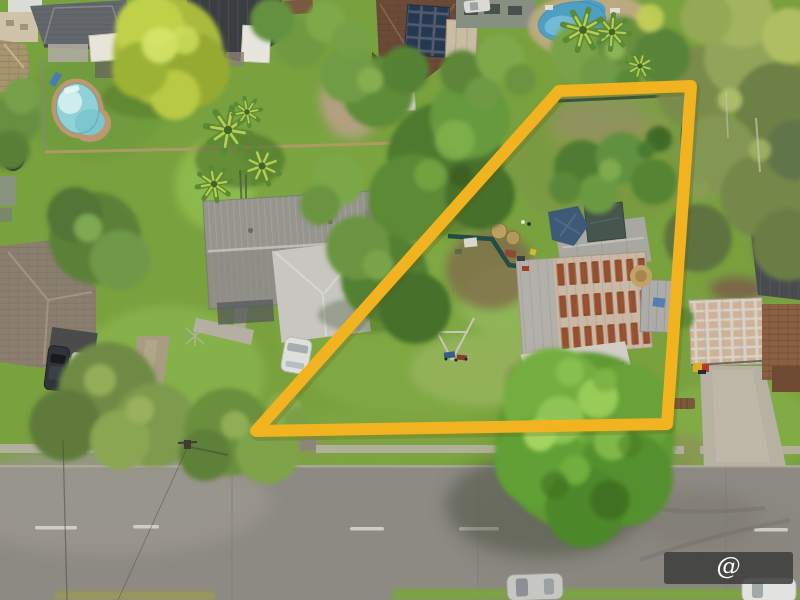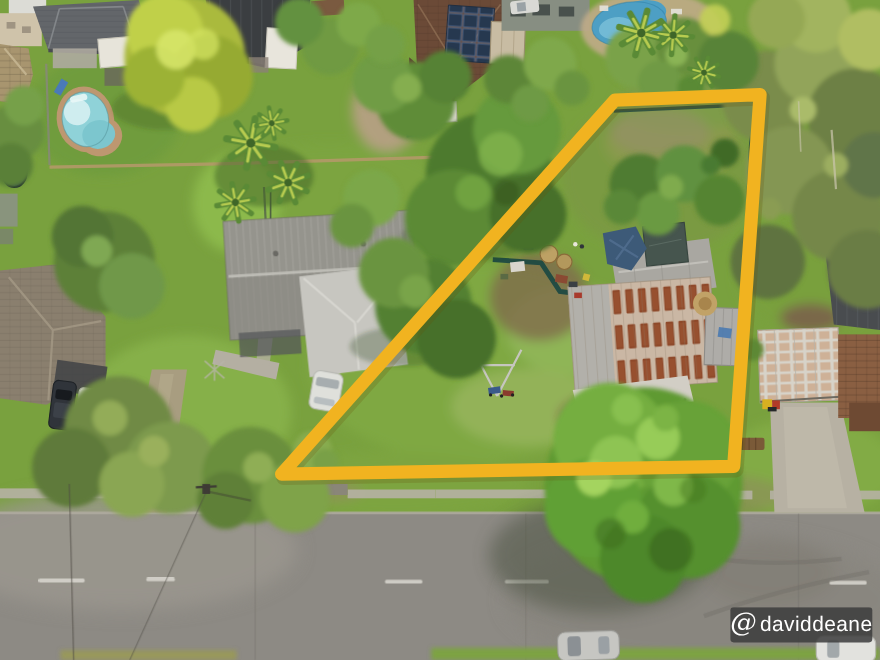--- a/index.html
+++ b/index.html
@@ -547,15 +547,14 @@
 </g>
 
 <g>
   <polygon fill="none" stroke="#6b5208" stroke-width="14" stroke-linejoin="round" opacity="0.22" transform="translate(2,3)" points="256,431 559,91 691,86 667,424"></polygon>
   <polygon fill="none" stroke-linejoin="round" stroke-linecap="round" points="256,431 559,91 691,86 667,424" stroke="#f1b320" stroke-width="12"></polygon>
 </g>
 </svg>
 
 <div class="watermark">
   <span class="at">@</span>
-  <span class="name">daviddeane</span>
 </div>
 </div>
 
 </body></html>

